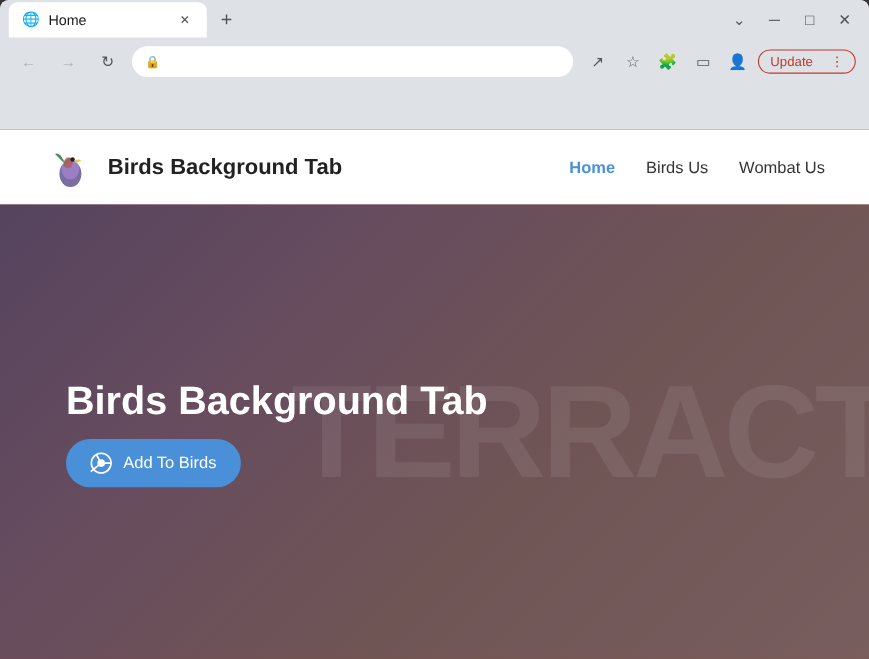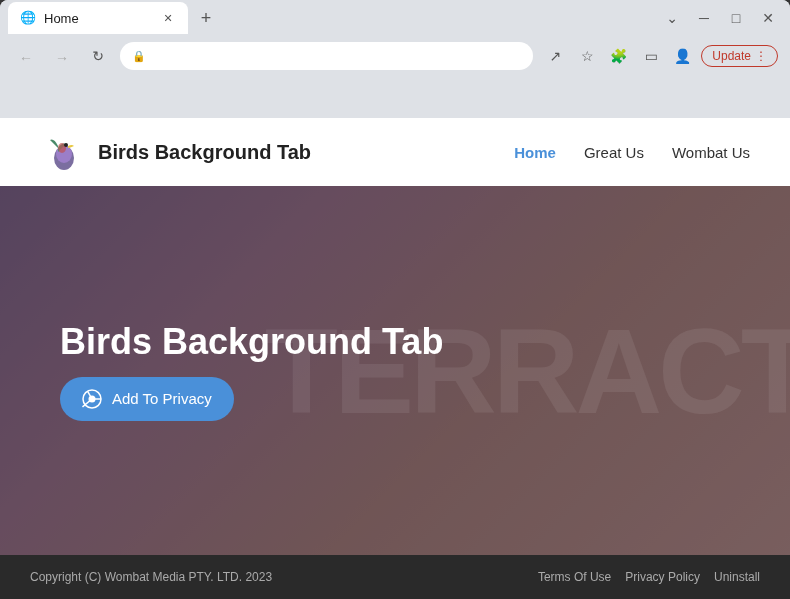--- a/index.html
+++ b/index.html
@@ -144,21 +144,21 @@
     }
     .update-btn {
       border: 1.5px solid #c0392b;
       border-radius: 14px;
       padding: 3px 10px;
       font-size: 12px;
       color: #c0392b;
       cursor: pointer;
       display: flex;
       align-items: flex-end;
-      gap: 4px;
+      gap: 16px;
     }
 
     
     .webpage {
       flex: 1;
       background: #7f1d1d;
       display: flex;
       flex-direction: column;
       overflow: hidden;
       margin-top: 42px;
@@ -343,47 +343,39 @@
           <path d="M18 18 Q14 10 10 12 Q14 16 18 20Z" fill="#4a8a6a"></path>
           <path d="M18 20 Q22 14 26 16 Q22 20 18 24Z" fill="#3a9a7a"></path>
           <ellipse cx="22" cy="20" rx="4" ry="5" fill="#c05050" opacity="0.7"></ellipse>
           <circle cx="26" cy="17" r="2" fill="#222"></circle>
           <path d="M28 18 Q32 16 34 18 Q30 20 28 20Z" fill="#e8c840"></path>
         </svg>
         <span class="logo-text">Birds Background Tab</span>
       </div>
       <nav class="site-nav">
         <a class="nav-link active">Home</a>
-        <a class="nav-link inactive">Great Us</a>
+        <a class="nav-link inactive">Birds Us</a>
         <a class="nav-link inactive">Wombat Us</a>
       </nav>
     </div>
 
     <div class="hero">
       <div class="hero-overlay"></div>
       <div class="hero-bg-text">TERRACT</div>
       <div class="hero-content">
         <h1 class="hero-title">Birds Background Tab</h1>
         <a class="add-to-chrome-btn">
 
           <svg class="chrome-icon" viewBox="0 0 20 20" xmlns="http://www.w3.org/2000/svg">
             <circle cx="10" cy="10" r="9" fill="none" stroke="white" stroke-width="1.5"></circle>
             <circle cx="10" cy="10" r="3.5" fill="white"></circle>
             <path d="M10 10 L19 10" stroke="white" stroke-width="1.5"></path>
             <path d="M10 10 L5.5 2.2" stroke="white" stroke-width="1.5"></path>
             <path d="M10 10 L0.5 17.8" stroke="white" stroke-width="1.5"></path>
           </svg>
-          <span>Add To Privacy</span>
+          <span>Add To Birds</span>
         </a>
       </div>
     </div>
 
-    <div class="site-footer">
-      <span class="footer-copyright">Copyright (C) Wombat Media PTY. LTD. 2023</span>
-      <div class="footer-links">
-        <span class="footer-link">Terms Of Use</span>
-        <span class="footer-link">Privacy Policy</span>
-        <span class="footer-link">Uninstall</span>
-      </div>
-    </div>
 
   </div>
 </div>
 
 </body></html>

